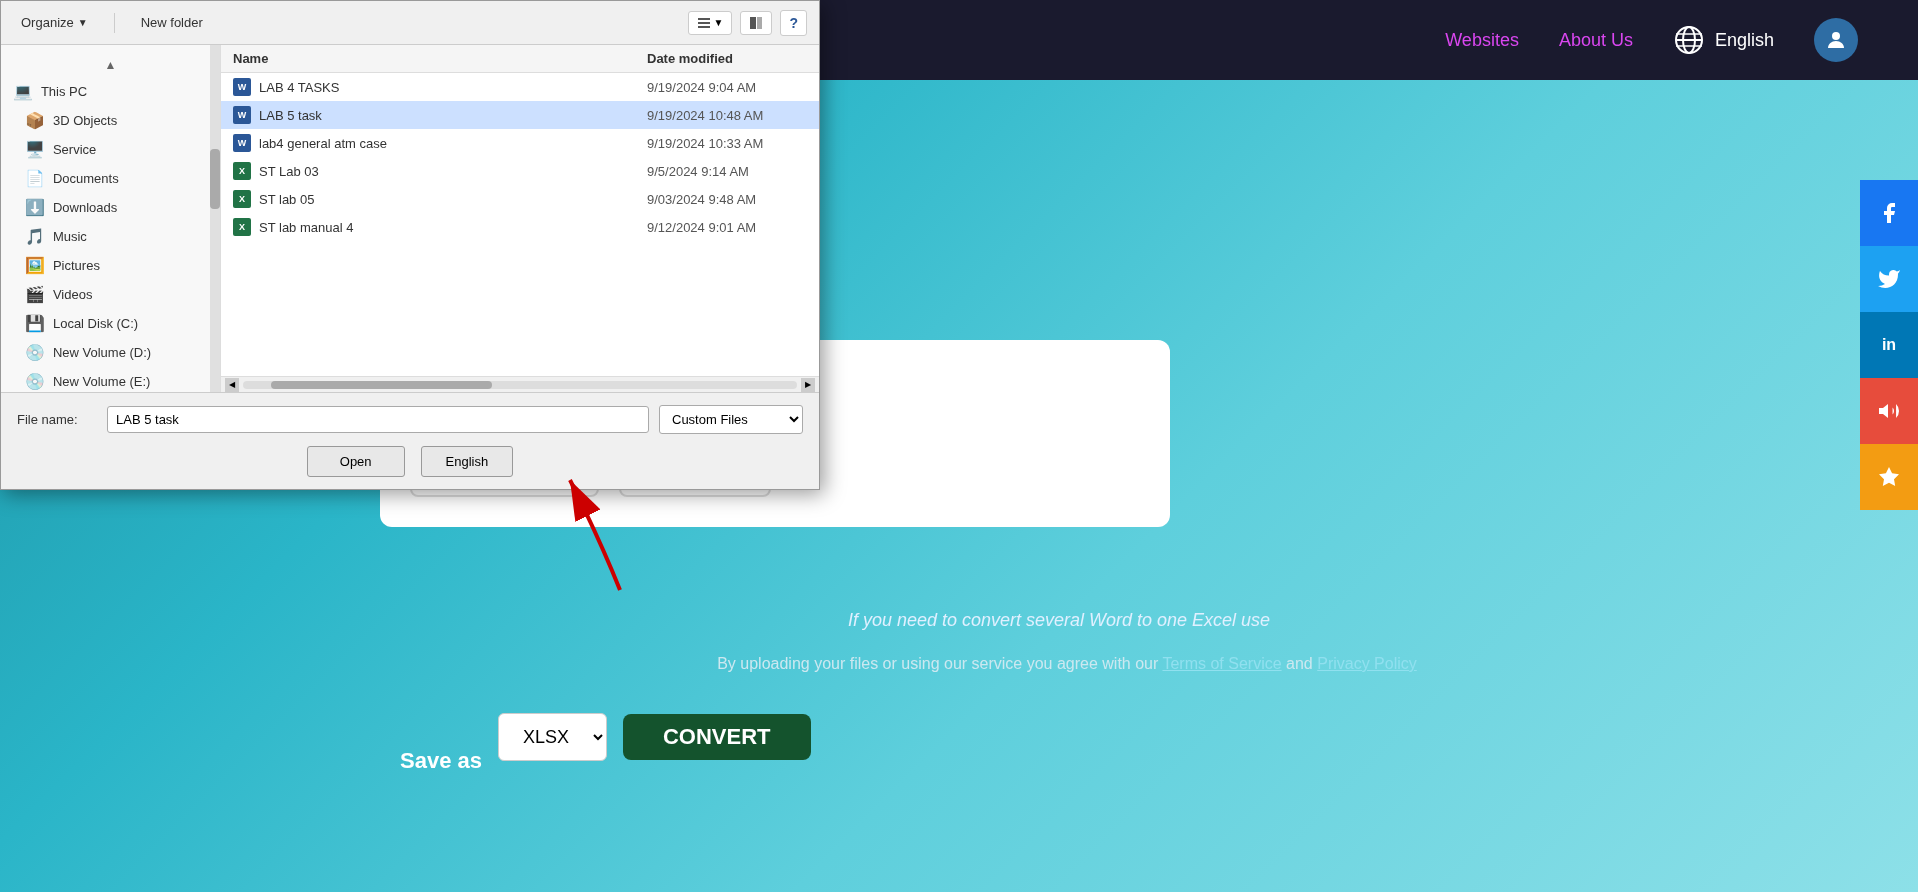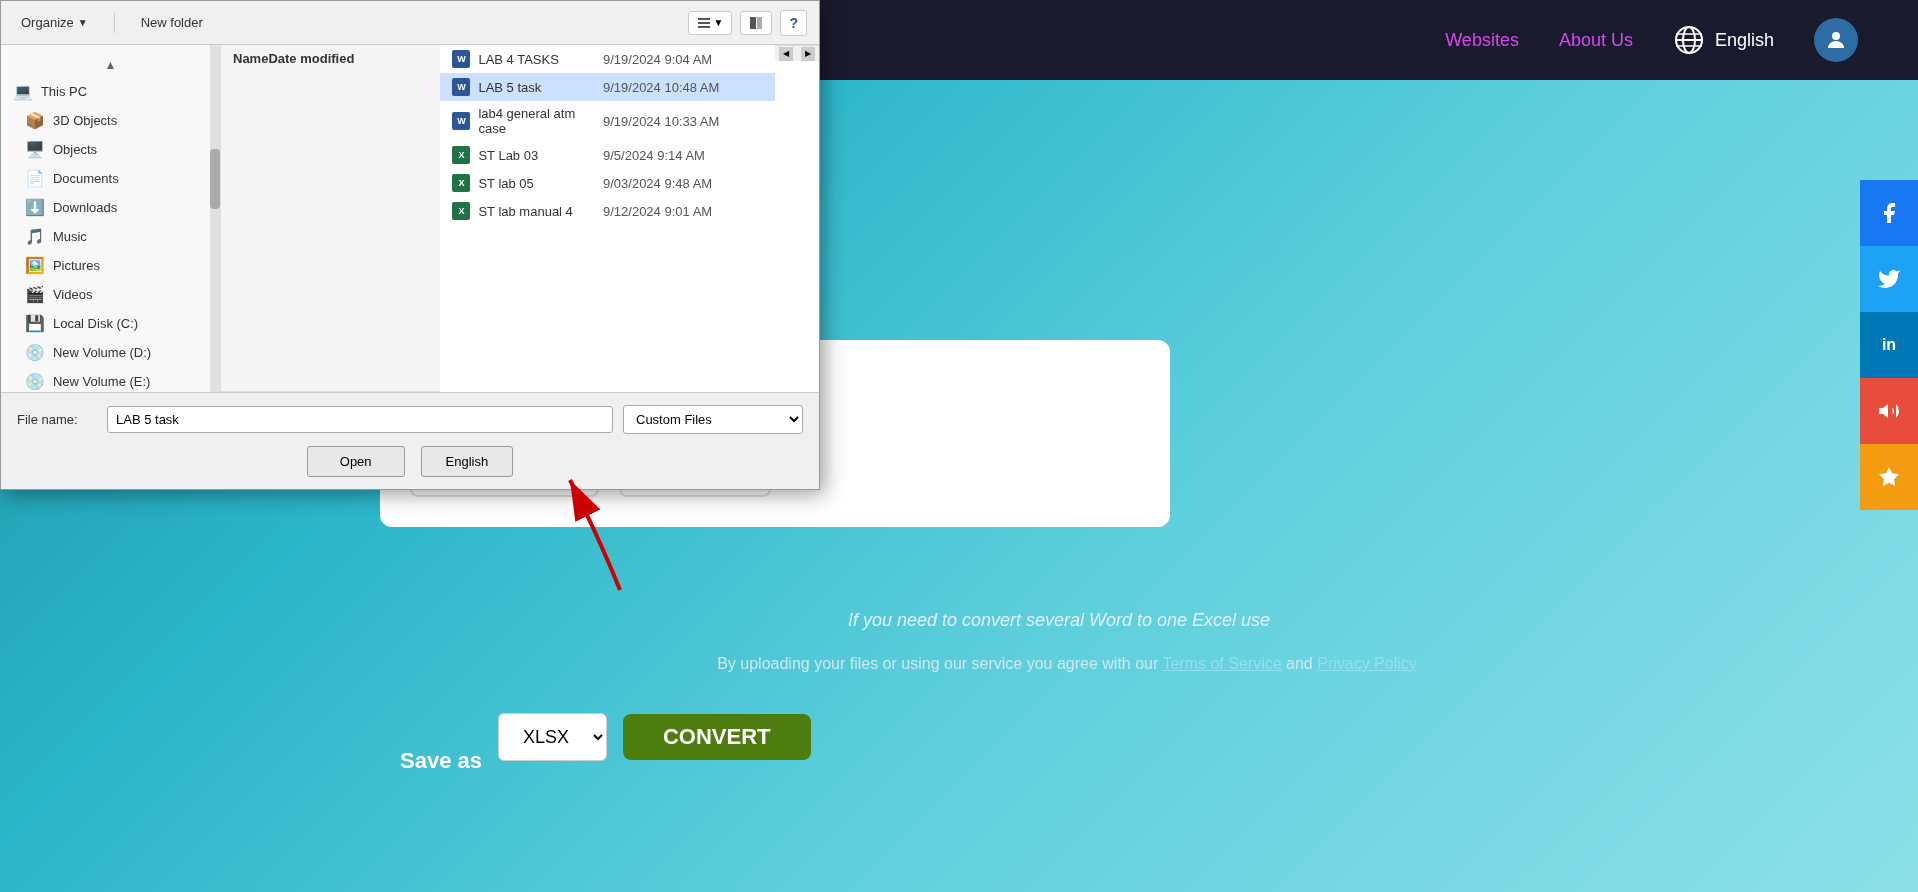--- a/index.html
+++ b/index.html
@@ -179,21 +179,21 @@
     }
     .save-label { font-size: 22px; color: #fff; font-weight: 700; margin-top: 48px; }
     .format-select {
       padding: 12px 20px;
       font-size: 18px;
       border-radius: 6px;
       border: 1px solid #ccc;
       background: white;
     }
     .convert-btn {
-      background: #4d7c0f;
+      background: #14532d;
       color: white;
       font-size: 22px;
       font-weight: bold;
       padding: 10px 40px;
       border: none;
       border-radius: 8px;
       cursor: pointer;
     }
 
     
@@ -301,21 +301,21 @@
       height: 60px;
       background: #aaa;
       border-radius: 4px;
     }
 
     
     .dialog-filelist {
       flex: 1;
       background: white;
       display: flex;
-      flex-direction: row;
+      flex-direction: column;
       overflow: hidden;
     }
     .filelist-header {
       display: flex;
       border-bottom: 1px solid #ddd;
       padding: 6px 12px;
       font-size: 13px;
       font-weight: 600;
       color: #333;
       background: #f5f5f5;
@@ -425,21 +425,21 @@
     }
     .filename-input {
       flex: 1;
       padding: 5px 8px;
       font-size: 13px;
       border: 1px solid #aaa;
       border-radius: 3px;
       background: white;
     }
     .filetype-select {
-      width: 180px;
+      width: 144px;
       padding: 5px 8px;
       font-size: 13px;
       border: 1px solid #aaa;
       border-radius: 3px;
       background: white;
     }
     .dialog-actions {
       display: flex;
       justify-content: center;
       gap: 16px;
@@ -626,21 +626,21 @@
       <div class="sidebar-item">
         <span class="sidebar-icon">💻</span>
         <span>This PC</span>
       </div>
       <div class="sidebar-item" style="padding-left:24px;">
         <span class="sidebar-icon">📦</span>
         <span>3D Objects</span>
       </div>
       <div class="sidebar-item" style="padding-left:24px;">
         <span class="sidebar-icon">🖥️</span>
-        <span>Objects</span>
+        <span>Service</span>
       </div>
       <div class="sidebar-item" style="padding-left:24px;">
         <span class="sidebar-icon">📄</span>
         <span>Documents</span>
       </div>
       <div class="sidebar-item" style="padding-left:24px;">
         <span class="sidebar-icon">⬇️</span>
         <span>Downloads</span>
       </div>
       <div class="sidebar-item" style="padding-left:24px;">

